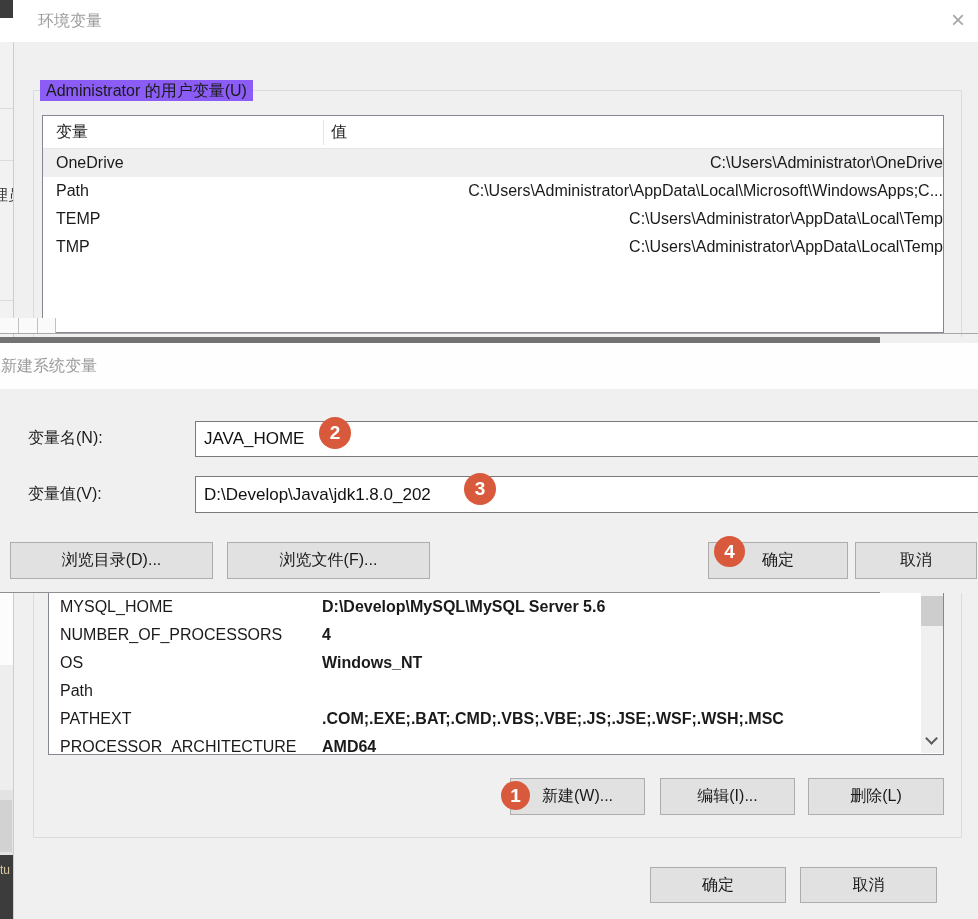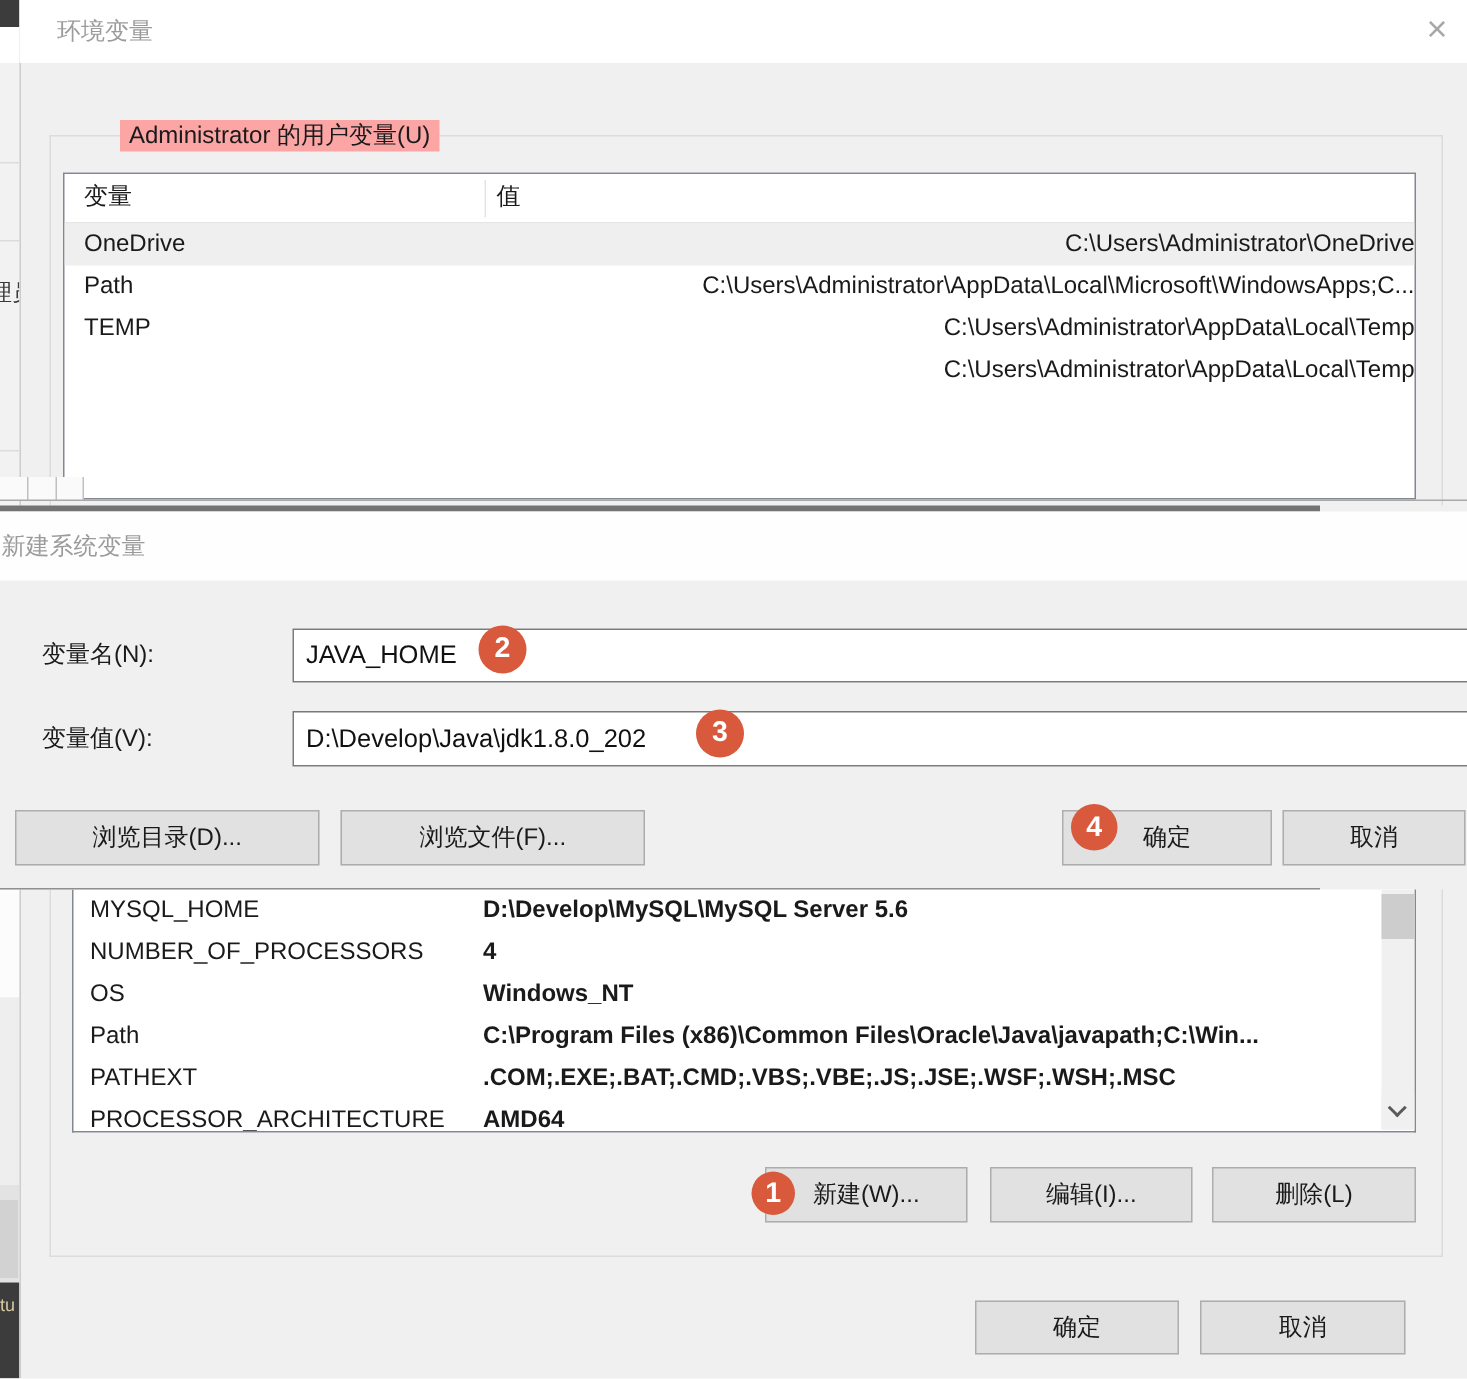--- a/index.html
+++ b/index.html
@@ -23,21 +23,21 @@
   .bg-tu { position:absolute; left:0; top:8px; font-size:12px; color:#d8c9a0; }
 
   
   .dlg { left:13px; top:0; width:965px; height:919px; background:#f0f0f0; border-left:1px solid #cdcdcd; }
   .titlebar { left:13px; top:0; width:965px; height:42px; background:#ffffff; }
   .dlg-title { left:38px; top:11px; font-size:16px; color:#9b9b9b;font-family:Liberation Serif, serif; }
   .closeBtn { left:942px; top:4px; width:32px; height:32px; background:transparent; border:none;
               font-size:24px; line-height:32px; color:#a8a8a8; cursor:pointer; font-family:inherit; text-align:center; }
 
   .groupbox { border:1px solid #dcdcdc; background:transparent; }
-  .group-label { background:#fca5a5; padding:0 6px; font-size:16px; height:21px; line-height:21px; white-space:nowrap;margin-left:40px; }
+  .group-label { background:#8b5cf6; padding:0 6px; font-size:16px; height:21px; line-height:21px; white-space:nowrap; }
 
   
   .lv { background:#fff; border:1px solid #828790; overflow:hidden; }
   .lv-header { display:flex; height:33px; line-height:32px; font-size:16px; border-bottom:1px solid #e5e5e5; position:relative; }
   .lv-header .hc1 { width:280px; padding-left:13px; }
   .lv-header .hc2 { flex:1; padding-left:8px; }
   .lv-header .hdiv { position:absolute; left:280px; top:4px; width:1px; height:25px; background:#e5e5e5; }
   .lv-row { display:flex; height:28px; line-height:28px; font-size:16px; white-space:nowrap; }
   .lv-row.selected { background:#efefef; }
   .t1 .c1 { width:280px; padding-left:13px; overflow:hidden; flex:none; }
@@ -45,21 +45,21 @@
   .t2 .c1 { width:265px; padding-left:11px; overflow:hidden; flex:none; }
   .t2 .c2 { flex:1; padding-left:8px; overflow:hidden;font-weight:bold; }
 
   
   .cells-strip { left:0; top:318px; width:56px; height:16px; background:#fafafa; }
   .tick { top:318px; width:1px; height:16px; background:#c0c0c0; }
   .seam { left:0; top:333px; width:978px; height:1px; background:#a8a8a8; }
 
   
   .ndlg { left:0; top:337px; width:880px; height:256px; background:#f0f0f0;
-          border-top:4px solid #737373; border-bottom:1px solid #8f8f8f; }
+          border-top:6px solid #737373; border-bottom:1px solid #8f8f8f; }
   .ntitlebar { left:0; top:0; width:978px; height:46px; background:#fefefe; }
   .ntitle { left:1px; top:13px; font-size:16px; color:#9b9b9b; }
   .fld-label { font-size:16px; }
   .txt { position:absolute; height:36px; background:#fff; border:1px solid #7a7a7a;
          font-size:17px; padding-left:8px; font-family:inherit; color:#111; }
 
   .btn { position:absolute; background:#e1e1e1; border:1px solid #adadad; font-size:16px; color:#1a1a1a;
          font-family:inherit; cursor:pointer; text-align:center; }
 
   
@@ -122,20 +122,21 @@
         </div>
         <div class="lv-row">
           <span class="c1">Path</span>
           <span class="c2">C:\Users\Administrator\AppData\Local\Microsoft\WindowsApps;C...</span>
         </div>
         <div class="lv-row">
           <span class="c1">TEMP</span>
           <span class="c2">C:\Users\Administrator\AppData\Local\Temp</span>
         </div>
         <div class="lv-row">
+          <span class="c1">TMP</span>
           <span class="c2">C:\Users\Administrator\AppData\Local\Temp</span>
         </div>
       </div>
   </div>
 
   <div class="abs cells-strip"></div>
   <div class="abs tick" style="left:18px"></div>
   <div class="abs tick" style="left:37px"></div>
   <div class="abs tick" style="left:55px"></div>
   <div class="abs seam"></div>
@@ -151,21 +152,20 @@
         <div class="lv-row">
           <span class="c1">NUMBER_OF_PROCESSORS</span>
           <span class="c2">4</span>
         </div>
         <div class="lv-row">
           <span class="c1">OS</span>
           <span class="c2">Windows_NT</span>
         </div>
         <div class="lv-row">
           <span class="c1">Path</span>
-          <span class="c2">C:\Program Files (x86)\Common Files\Oracle\Java\javapath;C:\Win...</span>
         </div>
         <div class="lv-row">
           <span class="c1">PATHEXT</span>
           <span class="c2">.COM;.EXE;.BAT;.CMD;.VBS;.VBE;.JS;.JSE;.WSF;.WSH;.MSC</span>
         </div>
         <div class="lv-row">
           <span class="c1">PROCESSOR_ARCHITECTURE</span>
           <span class="c2">AMD64</span>
         </div>
       </div>

